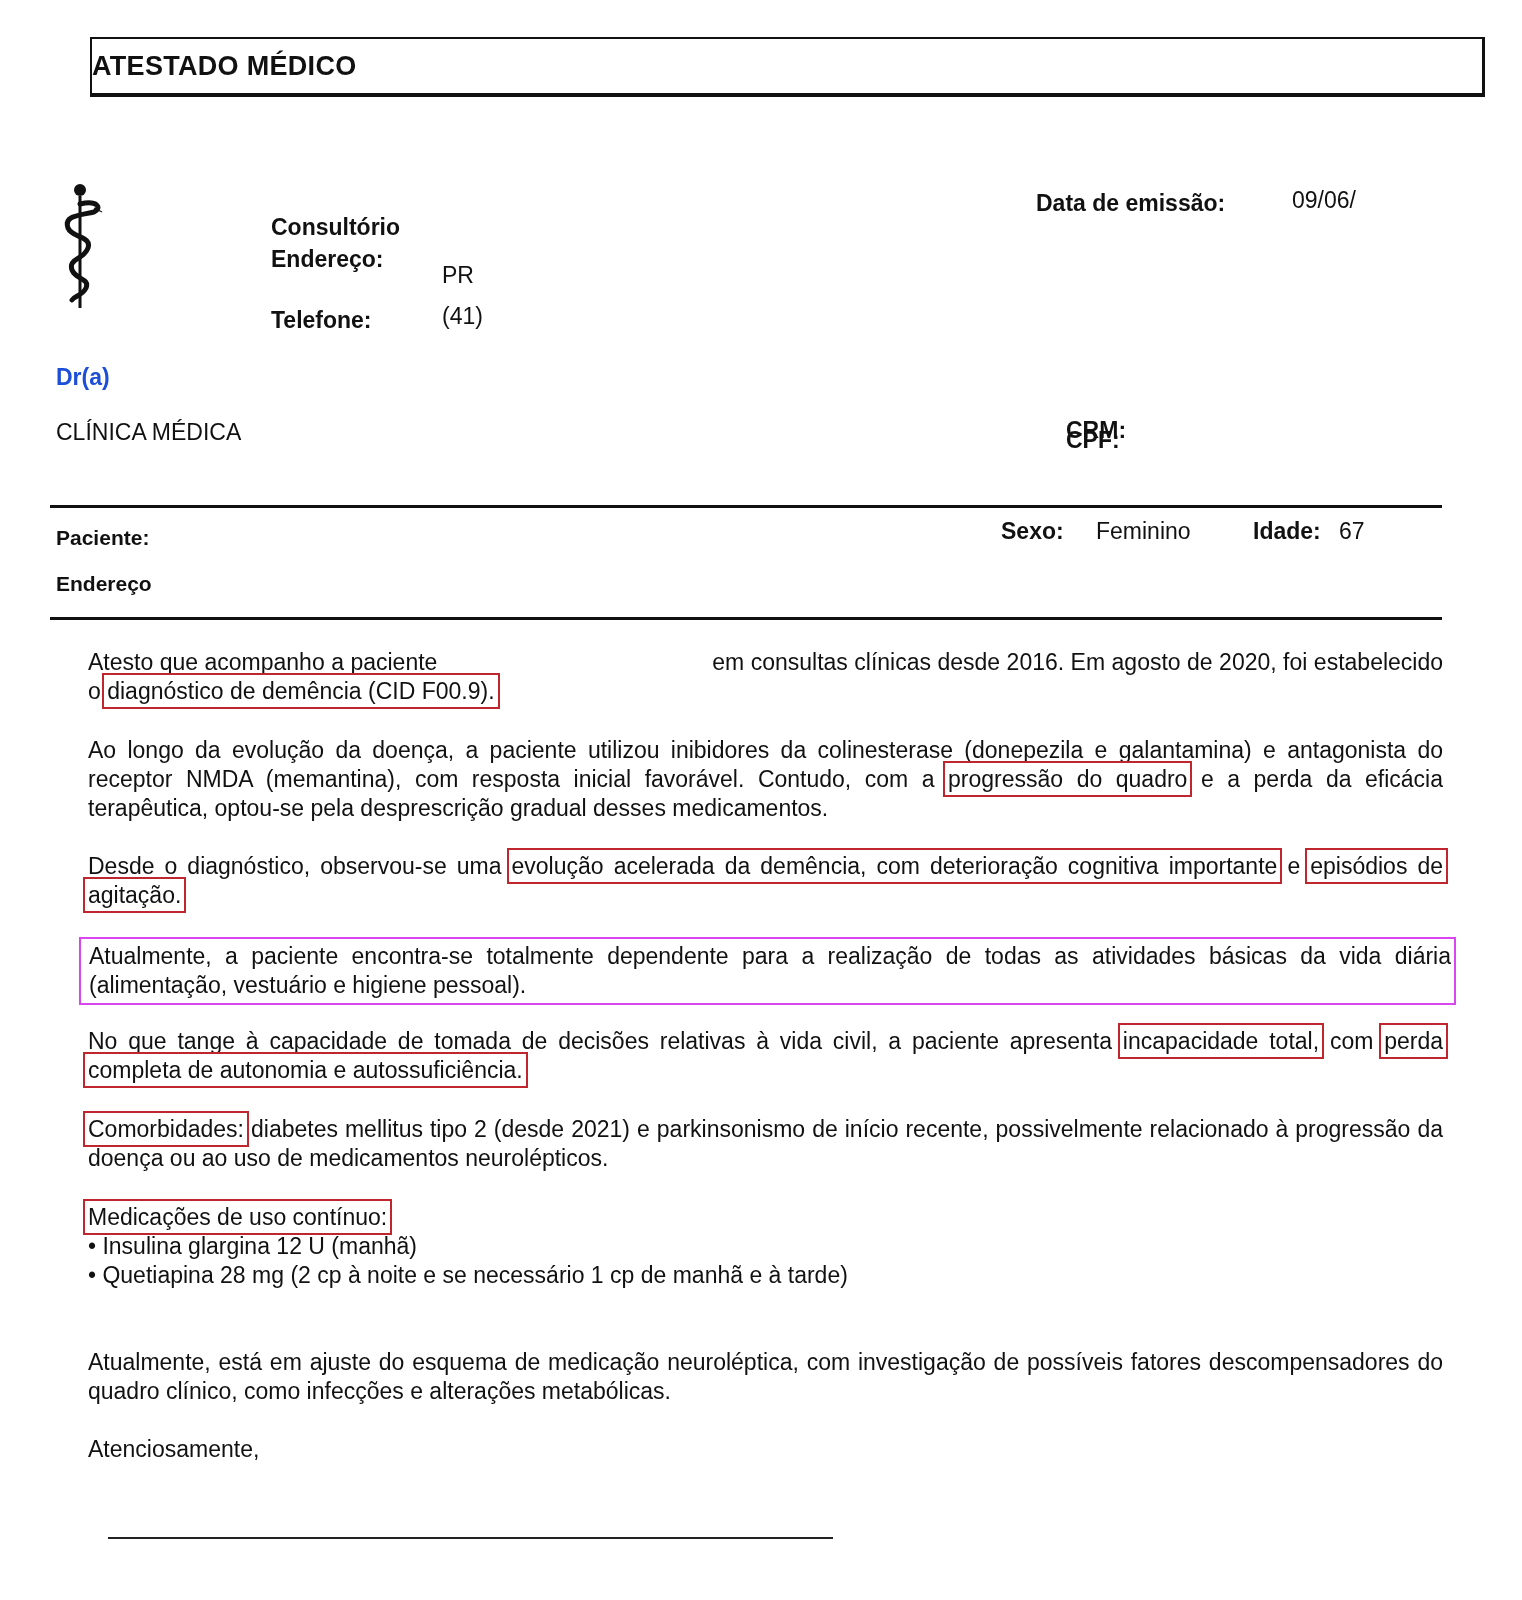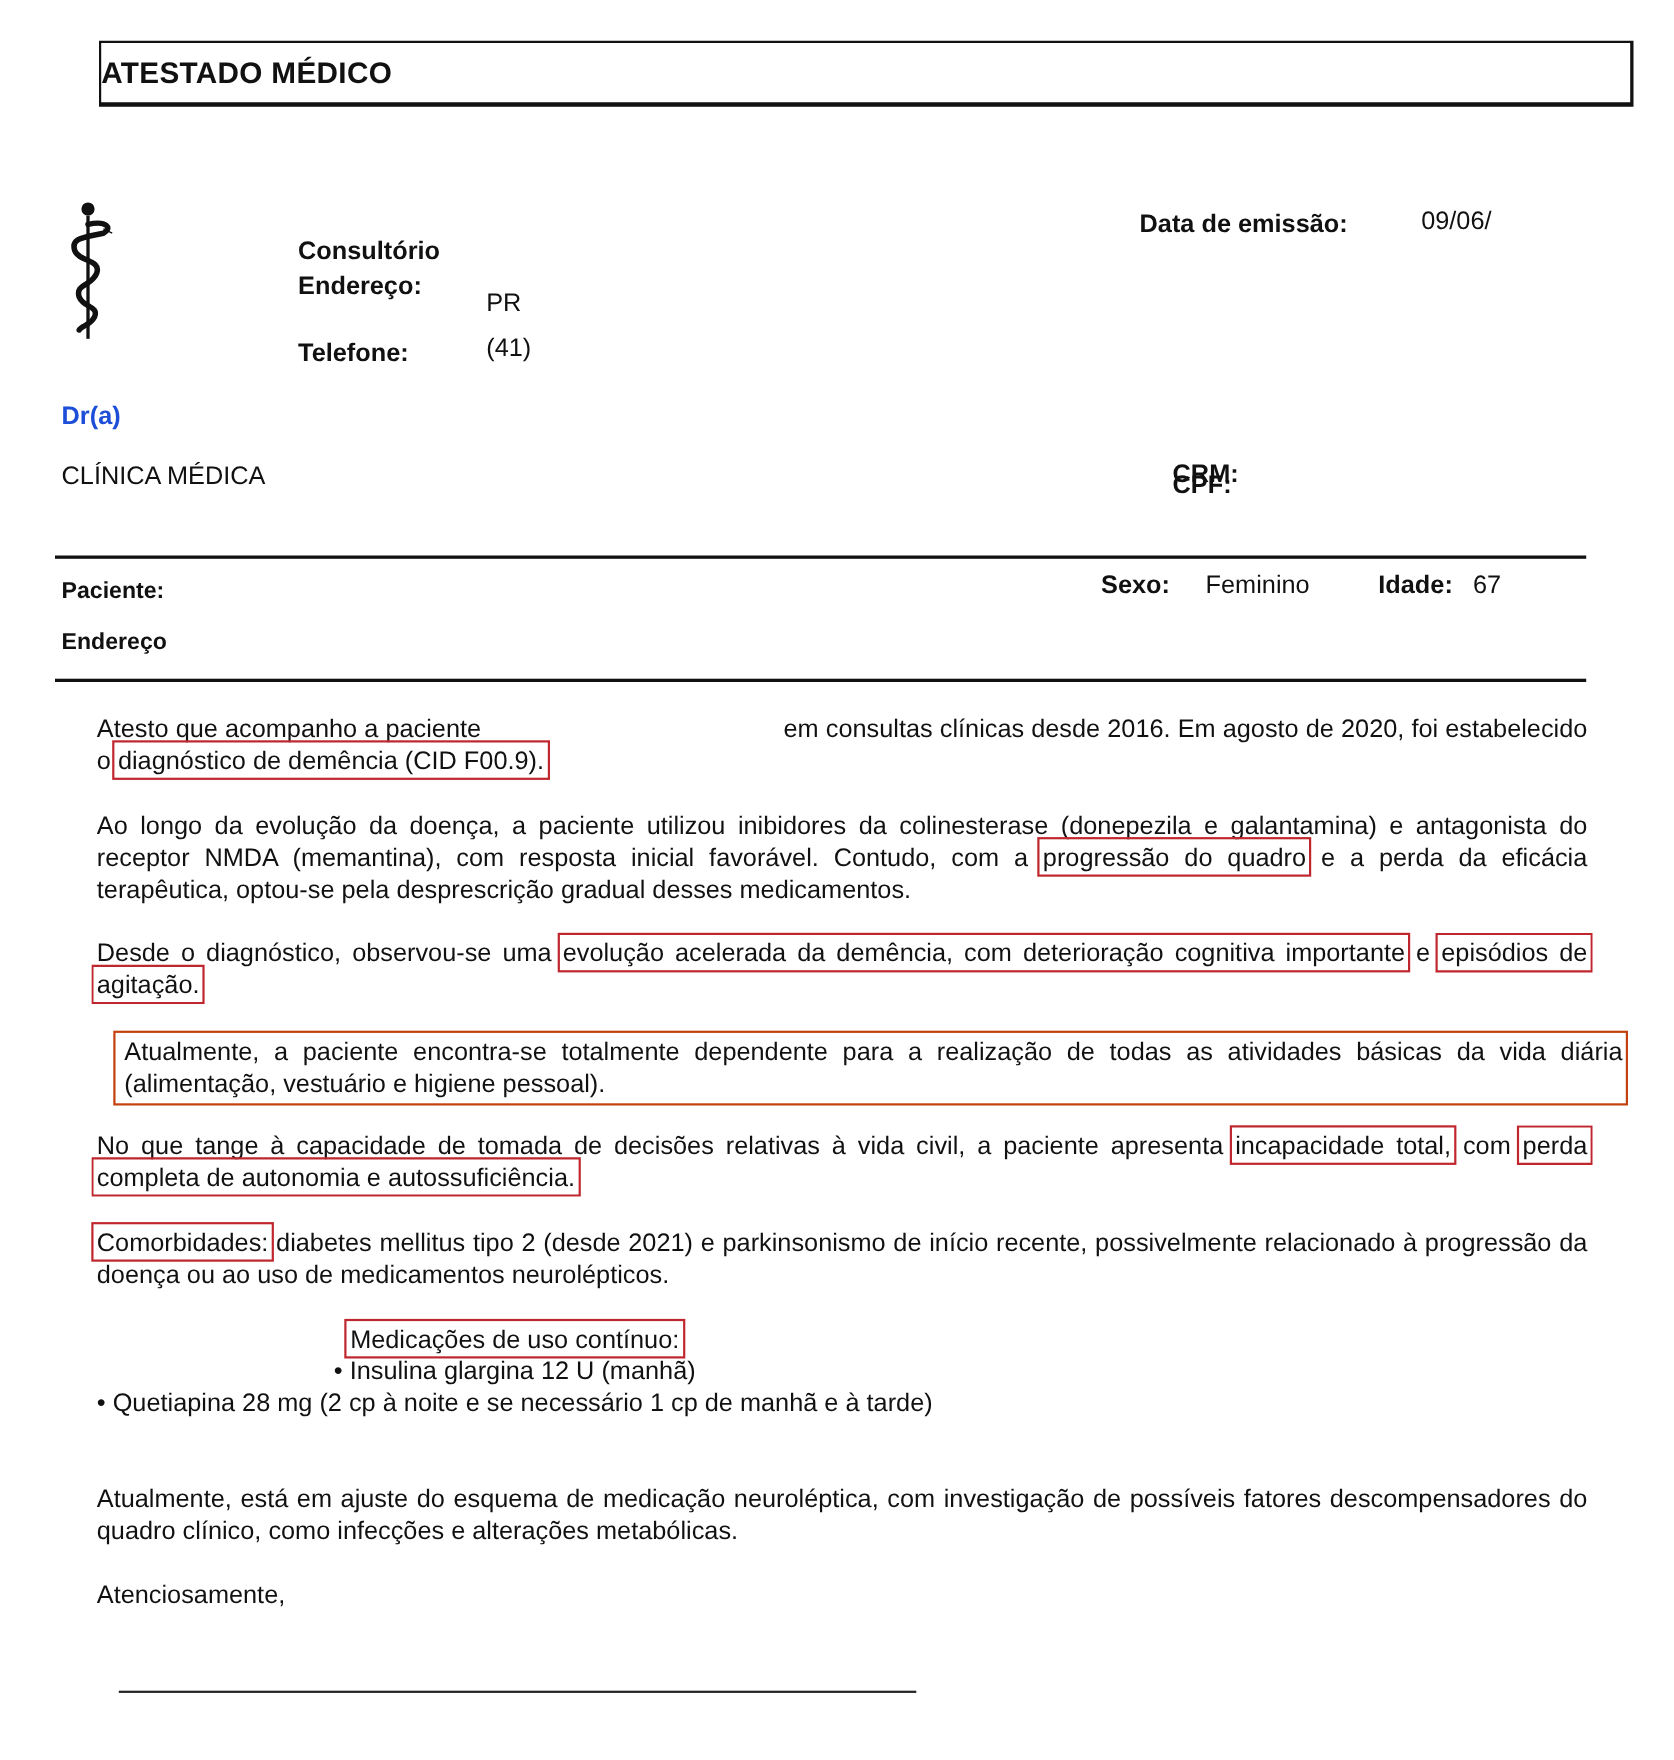--- a/index.html
+++ b/index.html
@@ -17,23 +17,23 @@
   .label-b { font-weight: bold; font-size: 23px; }
   .val { font-size: 23px; }
   .green { color: #1d4ed8; font-weight: bold; font-size: 23px; }
   .rule { left: 50px; width: 1392px; height: 3px; background: #111; }
   .para {
     position: absolute; left: 88px; width: 1355px;
     font-size: 23px; line-height: 29px; text-align: justify;
     text-justify: inter-word;
   }
   .hl { outline: 2px solid #c0262d; outline-offset: 3px; }
-  .hl-block { border: 2px solid #c2410c; margin-left: 24px; }
+  .hl-block { border: 2px solid #d946ef; }
   .medlist { position: absolute; left: 88px; font-size: 23px; line-height: 29px; }
-  .medlist div { white-space: nowrap; text-align: center; }
+  .medlist div { white-space: nowrap; }
   .sig-line { left: 108px; top: 1537px; width: 725px; height: 2px; background: #222; }
 </style>
 </head>
 <body>
 
 <div class="abs title-box">
   <span>ATESTADO MÉDICO</span>
 </div>
 
 <div class="abs" style="left:58px; top:182px; width:50px; height:130px;">

